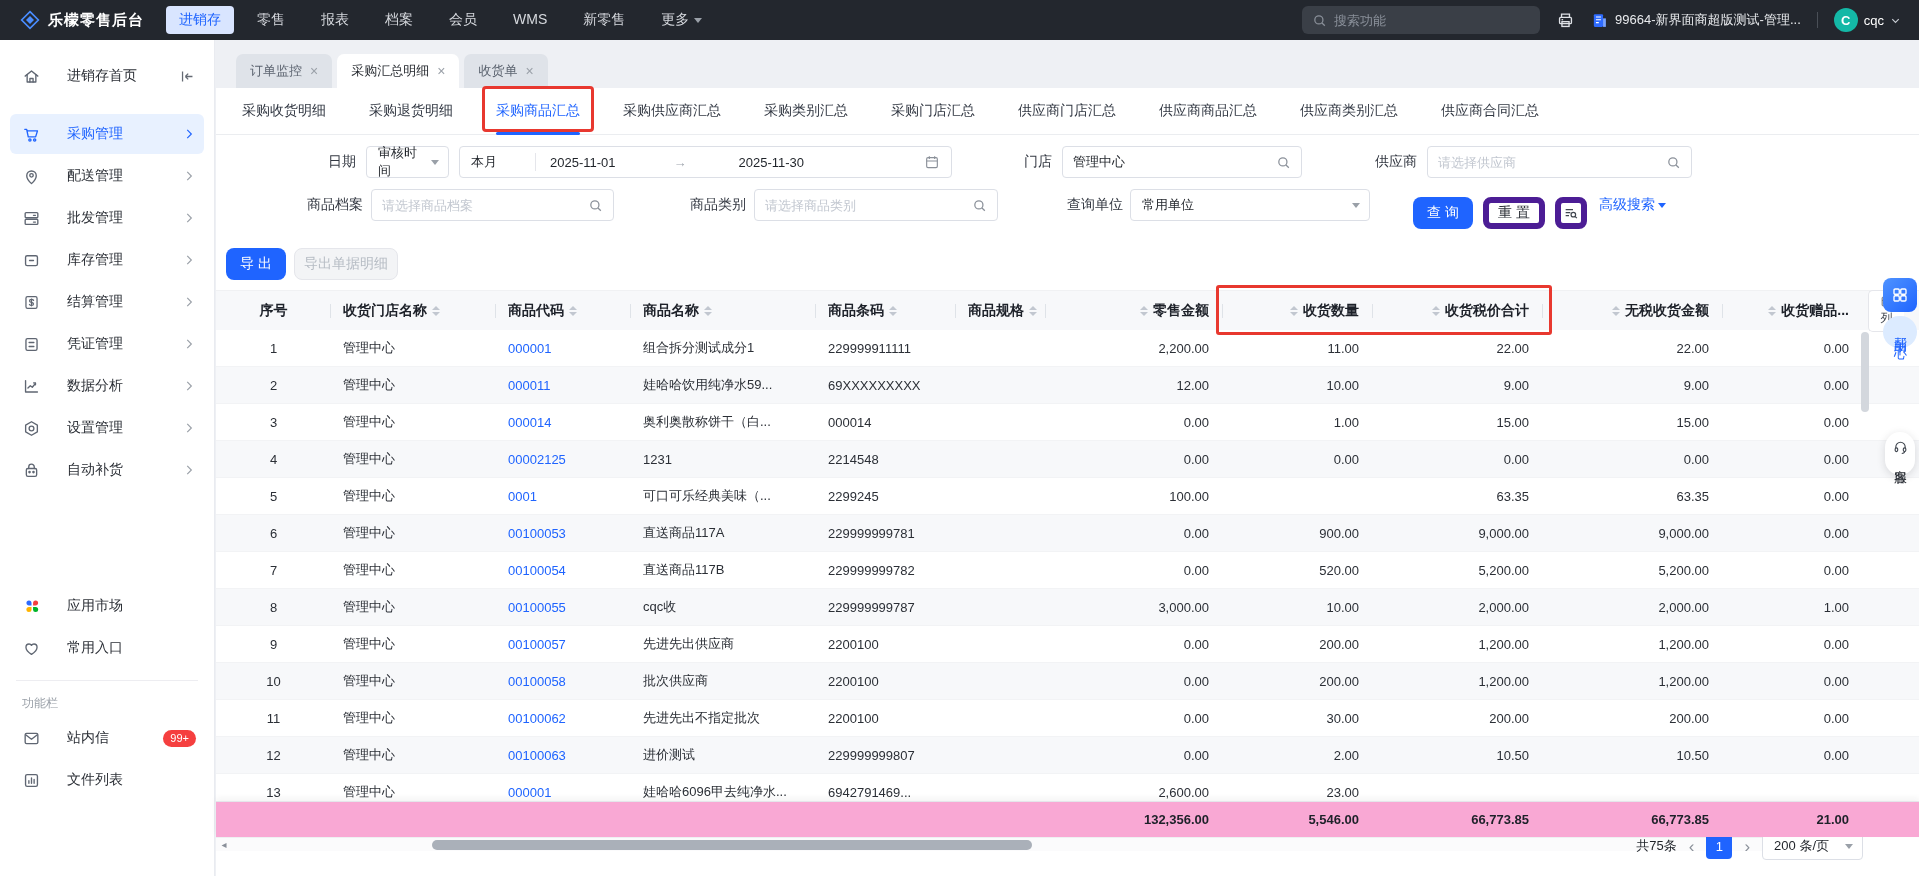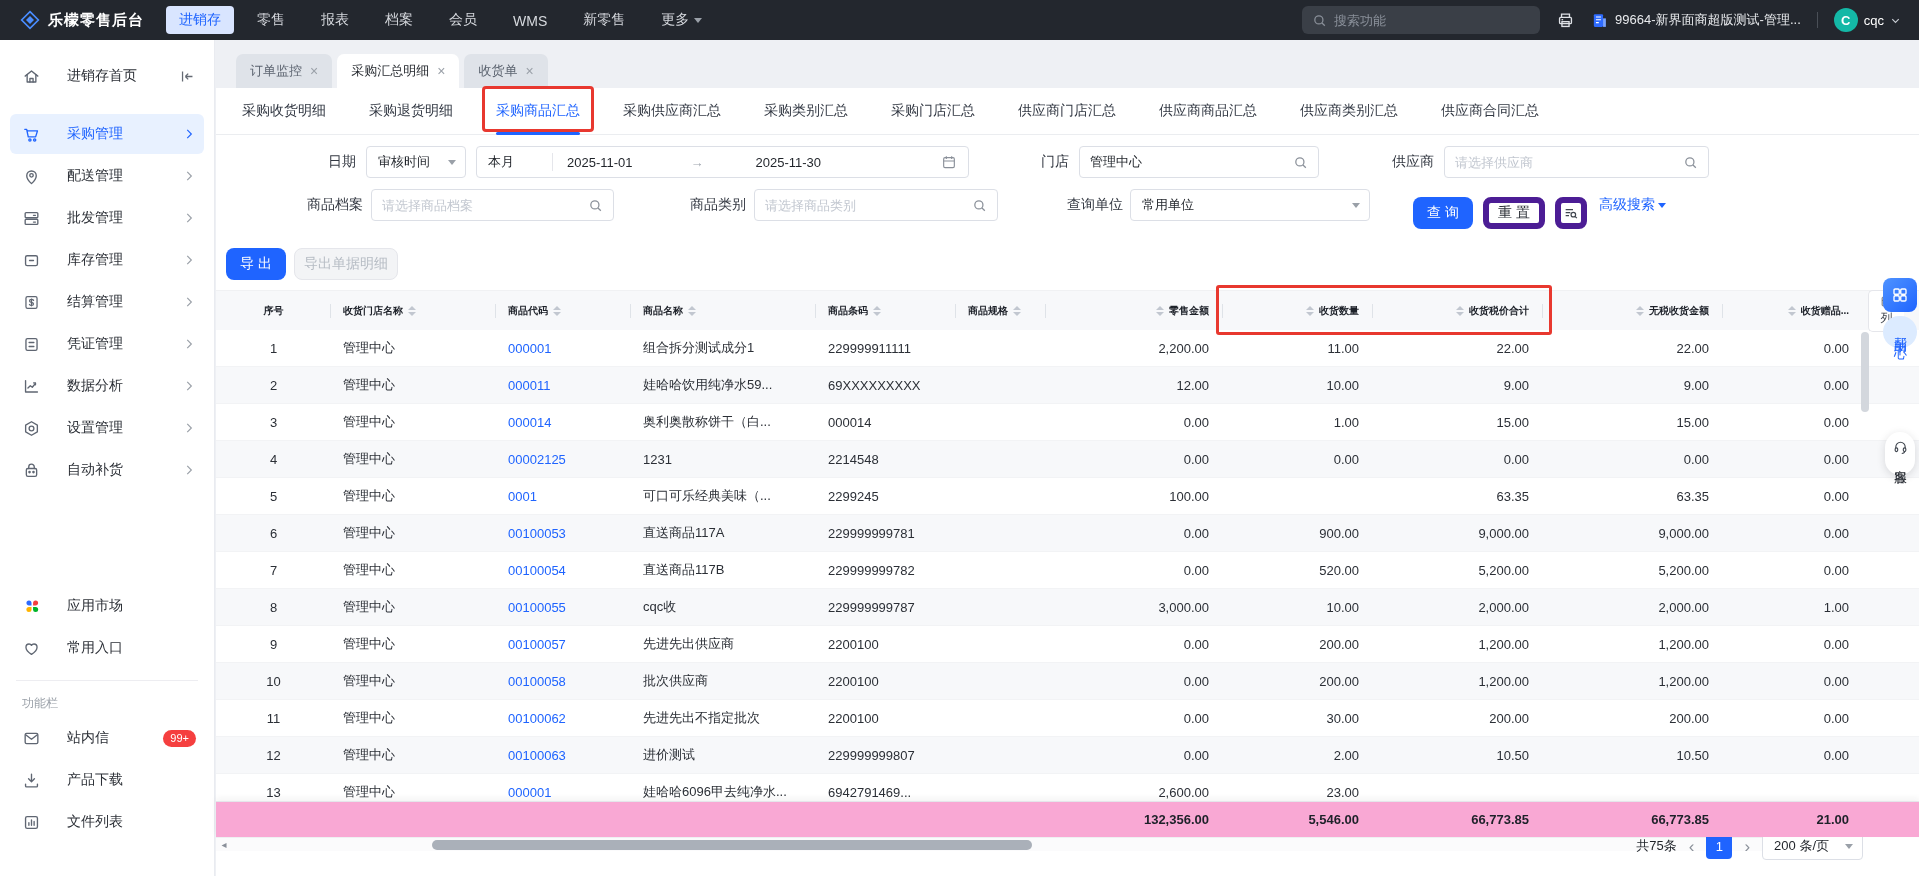--- a/index.html
+++ b/index.html
@@ -4,21 +4,21 @@
 <style>
   * { margin:0; padding:0; box-sizing:border-box; }
   html,body { width:1919px; height:876px; overflow:hidden; background:#eef0f4;
     font-family:"Liberation Sans","DejaVu Sans",sans-serif; font-size:14px; color:#1f2329; }
 
   
   .topbar { position:absolute; left:0; top:0; width:1919px; height:40px; background:#23272e;
     display:flex; align-items:center; z-index:50; }
   .logo { display:flex; align-items:center; gap:8px; padding:0 22px 0 20px; }
   .logo-text { color:#fff; font-size:15px; font-weight:bold; letter-spacing:1px; }
-  .top-menu { display:flex; align-items:flex-end; gap:10px; }
+  .top-menu { display:flex; align-items:flex-start; gap:10px; }
   .top-menu-item { color:#d6d9de; font-size:14px; padding:5px 13px; border-radius:4px; cursor:pointer;
     display:flex; align-items:center; gap:5px; white-space:nowrap; }
   .top-menu-item.active { background:#d9e5ff; color:#1f64ff; }
   .caret-down { width:0; height:0; border-left:4px solid transparent; border-right:4px solid transparent;
     border-top:5px solid #9aa0a8; display:inline-block; }
   .top-right { margin-left:auto; display:flex; align-items:center; gap:16px; padding-right:18px; }
   .top-search { width:238px; height:28px; background:#3a3f47; border-radius:6px; display:flex;
     align-items:center; padding:0 10px; gap:7px; }
   .top-search input { background:transparent; border:none; outline:none; color:#e6e8eb; font-size:13px; width:170px; }
   .top-search input::placeholder { color:#8b919b; }
@@ -100,21 +100,21 @@
   .adv-link .chev-s { width:0; height:0; border-left:4px solid transparent; border-right:4px solid transparent;
     border-top:5px solid #1f64ff; }
   .filter-icbtn { width:32px; height:32px; }
 
   .actions { display:flex; align-items:center; gap:8px; margin:12px 0 10px 10px; }
 
   
   .table-zone { position:relative; margin-left:0; width:1703px; }
   .grid-row { display:grid; grid-template-columns:115px 165px 135px 185px 140px 90px 177px 150px 170px 180px 140px; }
   .thead { position:relative; background:#f7f8fa; height:40px; border-top:1px solid #f0f1f3; }
-  .hcell { position:relative; display:flex; align-items:center; padding:0 12px; font-size:10px;
+  .hcell { position:relative; display:flex; align-items:center; padding:0 12px; font-size:14px;
     font-weight:bold; color:#1d2129; white-space:nowrap; overflow:hidden; }
   .hcell::after { content:''; position:absolute; right:0; top:13px; width:1px; height:14px; background:#dfe3e8; }
   .hcell:last-child::after { display:none; }
   .hcell.center { justify-content:center; }
   .hcell.num { justify-content:flex-end; padding-right:14px; }
   .hcell .sort { display:inline-flex; flex-direction:column; gap:2px; margin:0 5px; }
   .hcell.num .sort { order:0; margin-left:0; }
   .hcell.num .hlabel { order:1; }
   .sort i { display:block; width:0; height:0; border-left:4px solid transparent; border-right:4px solid transparent; }
   .sort .up { border-bottom:4.5px solid #c2c7d0; }
@@ -438,30 +438,20 @@
         <span class="sicon">
           <svg viewBox="0 0 24 24" fill="none" stroke="currentColor" stroke-width="1.7" stroke-linecap="round" stroke-linejoin="round">
             <rect x="4" y="5.5" width="16" height="13" rx="1.8"></rect>
             <path d="m5 7.5 7 5.5 7-5.5"></path>
           </svg>
         </span>
         <span class="slabel">站内信</span>
         <span class="sbadge">99+</span>
       </div>
 
-      <div class="side-row">
-        <span class="sicon">
-          <svg viewBox="0 0 24 24" fill="none" stroke="currentColor" stroke-width="1.7" stroke-linecap="round" stroke-linejoin="round">
-            <path d="M12 4v9.5m0 0-3.7-3.7M12 13.5l3.7-3.7"></path>
-            <path d="M4.5 16.5v2.3a1.2 1.2 0 0 0 1.2 1.2h12.6a1.2 1.2 0 0 0 1.2-1.2v-2.3"></path>
-          </svg>
-        </span>
-        <span class="slabel">产品下载</span>
-
-      </div>
 
       <div class="side-row">
         <span class="sicon">
           <svg viewBox="0 0 24 24" fill="none" stroke="currentColor" stroke-width="1.7" stroke-linecap="round" stroke-linejoin="round">
             <rect x="4.5" y="4.5" width="15" height="15" rx="2"></rect>
             <path d="M8.7 15.5v-3.3M12 15.5V8.7M15.3 15.5v-4.8"></path>
           </svg>
         </span>
         <span class="slabel">文件列表</span>
 
@@ -534,21 +524,21 @@
           <span>供应商类别汇总</span>
         </div>
 
         <div class="subtab">
           <span>供应商合同汇总</span>
         </div>
       </div>
 
     <div class="frow">
       <span class="flabel" style="width:140px">日期</span>
-      <div class="fctrl fake-select" style="width:100px;margin-left:10px">
+      <div class="fctrl fake-select" style="width:83px;margin-left:10px">
         <span>审核时间</span>
         <span class="chev-s"></span>
       </div>
       <div class="fctrl date-range" style="margin-left:10px">
         <span class="dr-period">
           <span>本月</span>
           <span class="chev-s"></span>
         </span>
         <span class="dr-sep"></span>
         <span class="dr-date">2025-11-01</span>

